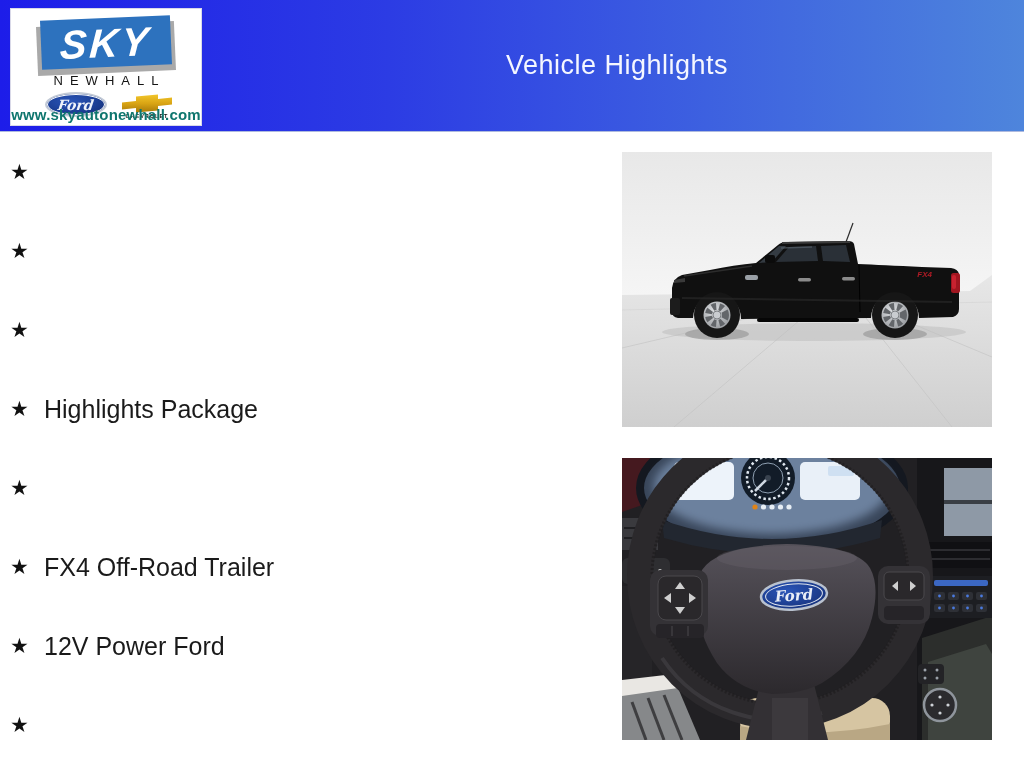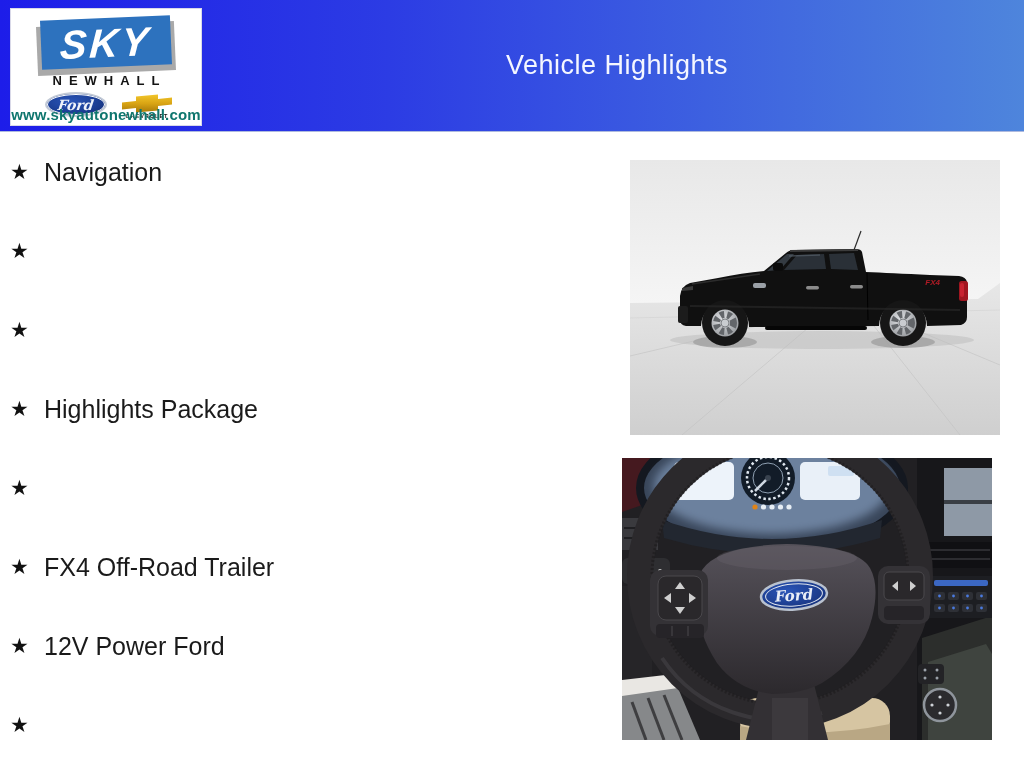--- a/index.html
+++ b/index.html
@@ -31,21 +31,21 @@
     position:absolute;left:30px;top:9px;width:130px;height:49px;
     background:#2d72be;transform:rotate(-2.5deg);
     display:flex;align-items:center;justify-content:center;
   }
   .sky-text{
     color:#ffffff;font-size:40px;font-weight:bold;font-style:italic;
     letter-spacing:3px;transform:skewX(-6deg);line-height:1;
   }
   .newhall-text{
     position:absolute;left:0;top:64px;width:100%;text-align:center;
-    font-size:13px;font-weight:bold;letter-spacing:7px;text-indent:7px;
+    font-size:13px;font-weight:normal;letter-spacing:7px;text-indent:7px;
     color:#141414;
   }
   .ford-oval{
     position:absolute;left:34px;top:83px;width:62px;height:25px;
     background:radial-gradient(ellipse at 40% 35%,#2a55b8 0%,#1c3f95 55%,#13296b 100%);
     border:2px solid #c3cad6;border-radius:50%;box-sizing:border-box;
     box-shadow:inset 0 0 0 1px #ffffff;
     display:flex;align-items:center;justify-content:center;
   }
   .ford-script{
@@ -114,21 +114,20 @@
       <div class="chevy-label">CHEVROLET</div>
     </div>
 
     <div class="website-text">www.skyautonewhall.com</div>
   </div>
 </div>
 
 <div class="hl-list">
   <div class="hl-item">
     <span class="hl-star">★</span>
-    <span class="hl-label">Navigation</span>
   </div>
   <div class="hl-item">
     <span class="hl-star">★</span>
   </div>
   <div class="hl-item">
     <span class="hl-star">★</span>
   </div>
   <div class="hl-item">
     <span class="hl-star">★</span>
     <span class="hl-label">Highlights Package</span>
@@ -142,21 +141,21 @@
   </div>
   <div class="hl-item">
     <span class="hl-star">★</span>
     <span class="hl-label">12V Power Ford</span>
   </div>
   <div class="hl-item">
     <span class="hl-star">★</span>
   </div>
 </div>
 
-<figure class="photo photo-exterior" style="margin:8px" aria-label="Black Ford Ranger crew cab pickup truck, driver-side profile view on a light gray showroom floor">
+<figure class="photo photo-exterior" style="margin:0" aria-label="Black Ford Ranger crew cab pickup truck, driver-side profile view on a light gray showroom floor">
   <svg viewBox="0 0 370 275">
     <defs>
       <linearGradient id="wallG" x1="0" y1="0" x2="0" y2="1">
         <stop offset="0" stop-color="#e8e8e8"></stop>
           <stop offset="1" stop-color="#f5f5f5"></stop>
       </linearGradient>
       <linearGradient id="floorG" x1="0" y1="0" x2="0" y2="1">
         <stop offset="0" stop-color="#e7e7e7"></stop>
           <stop offset="1" stop-color="#cfcfcf"></stop>
       </linearGradient>

